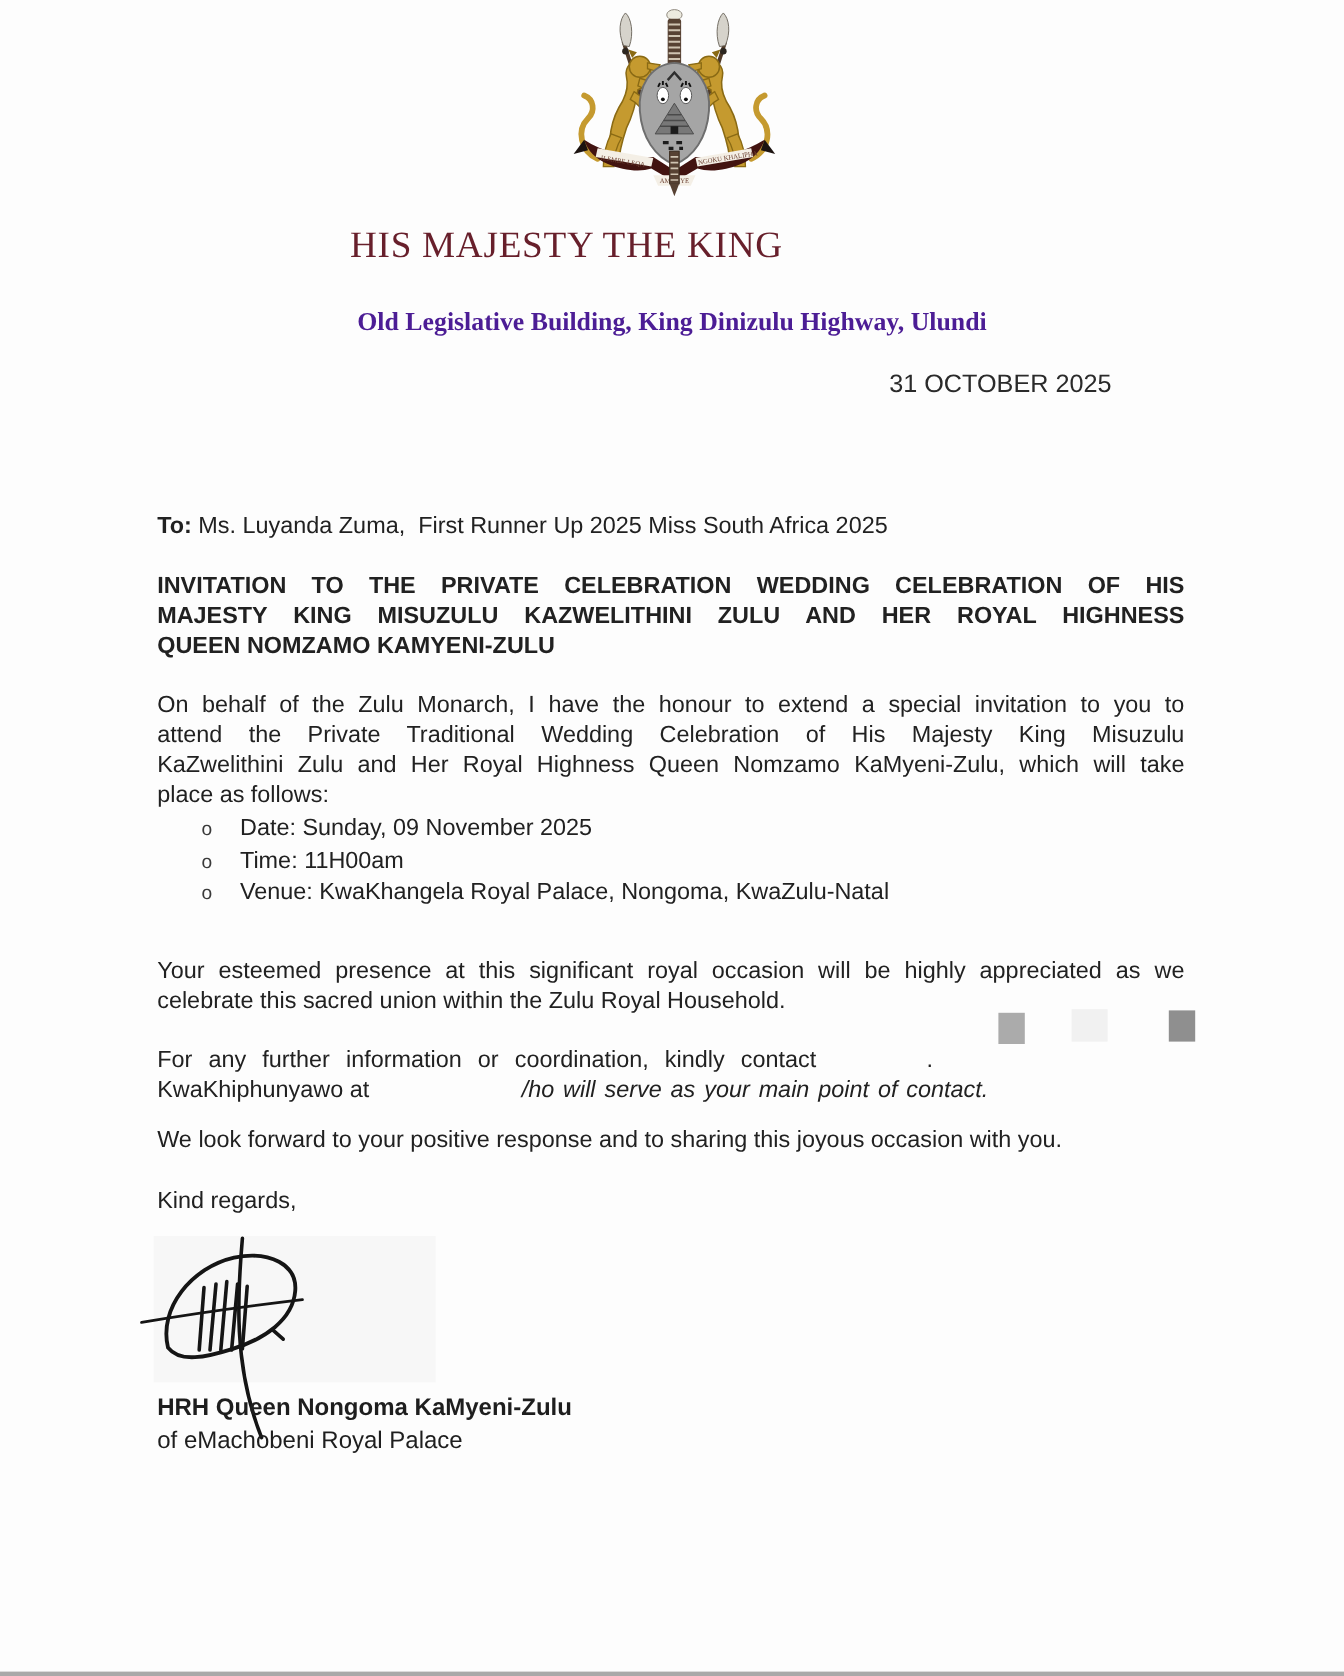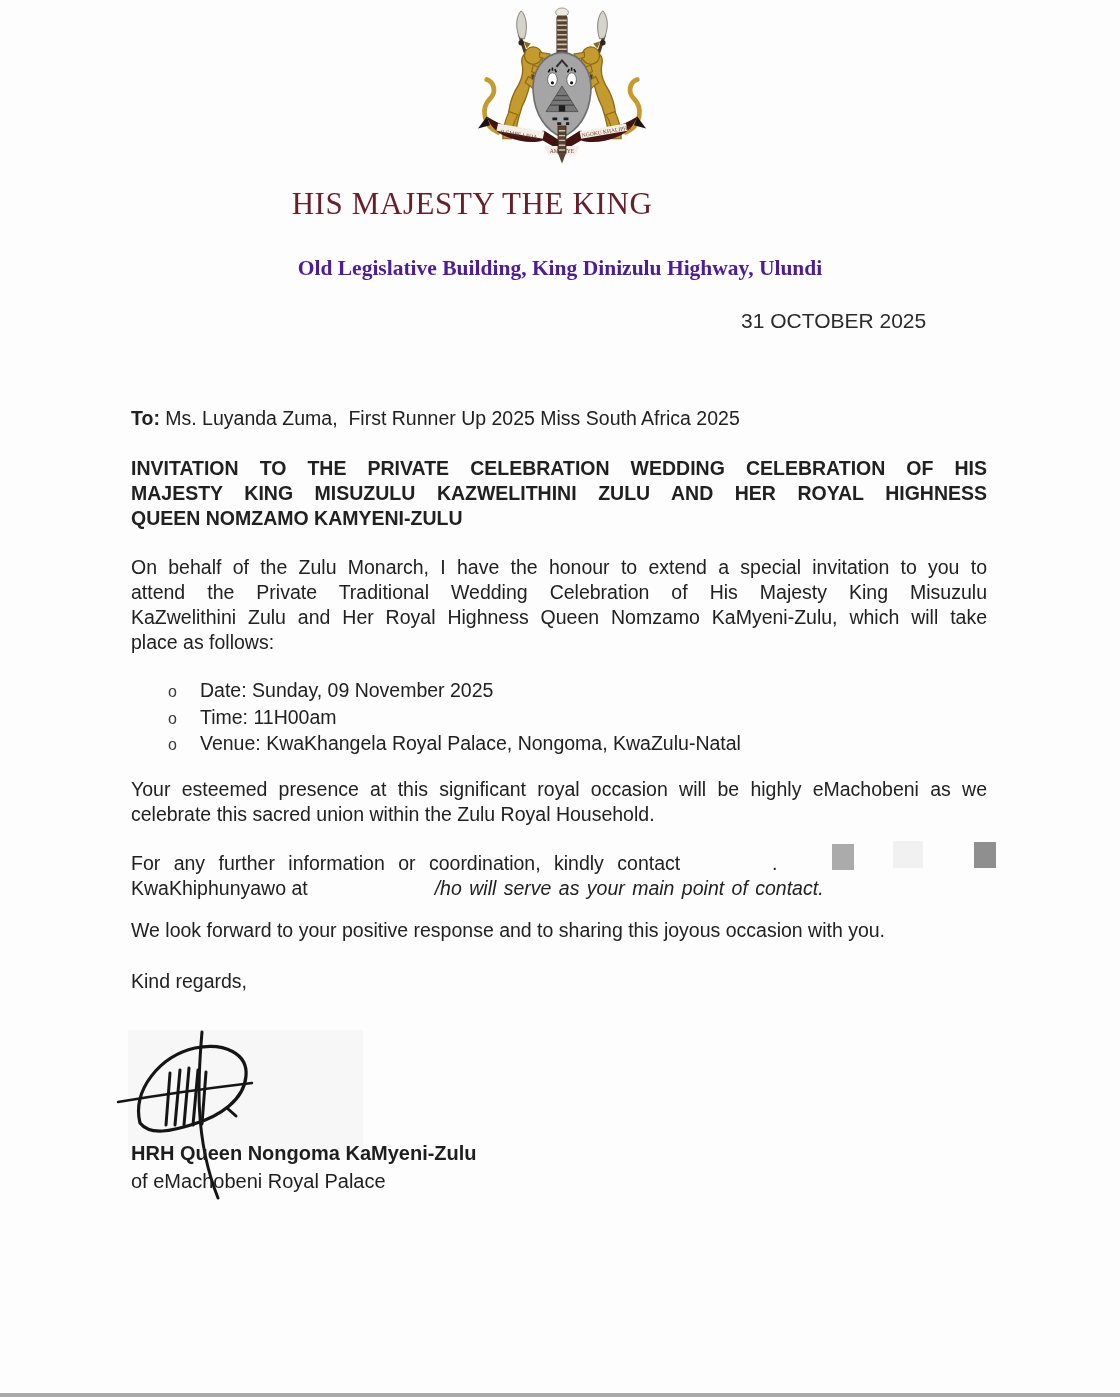--- a/index.html
+++ b/index.html
@@ -13,21 +13,21 @@
   .serif{font-family:"Liberation Serif","DejaVu Serif",serif;}
   .page-title{
     left:0;top:186px;width:944px;text-align:center;
     font-size:31px;font-weight:normal;color:#671f2b;letter-spacing:.6px;
   }
   .page-subtitle{
     left:0;top:240px;width:1120px;text-align:center;
     font-size:21.5px;color:#4c1d95;font-weight:bold;margin-top:16px;
   }
   .date-line{left:741px;top:309px;font-size:21px;color:#2a2a2a;}
-  .block{left:131px;width:856px;}
+  .block{left:131px;width:856px;margin-top:20px;}
   .body-text{font-size:19.5px;line-height:25px;color:#212121;}
   .jl{text-align:justify;text-align-last:justify;}
   .b{font-weight:bold;}
   .to-line{white-space:pre-wrap;}
   ul.bullets{list-style:none;margin:0;padding:0;}
   ul.bullets li{display:flex;align-items:baseline;line-height:24.7px;}
   .blt{margin-left:37px;width:32px;font-size:16px;color:#3a3a3a;flex:0 0 32px;}
   .l1-wrap{position:relative;word-spacing:8px;}
   .l1-period{position:absolute;left:641px;top:0;word-spacing:0;}
   .l2-wrap{display:flex;align-items:flex-end;}
@@ -146,21 +146,21 @@
       <span class="blt">o</span>
       <span>Time: 11H00am</span>
     </li>
     <li>
       <span class="blt">o</span>
       <span>Venue: KwaKhangela Royal Palace, Nongoma, KwaZulu-Natal</span>
     </li>
   </ul>
 
   <div class="abs block body-text" style="top:777px">
-    <div class="jl">Your esteemed presence at this significant royal occasion will be highly eMachobeni as we</div>
+    <div class="jl">Your esteemed presence at this significant royal occasion will be highly appreciated as we</div>
     <div>celebrate this sacred union within the Zulu Royal Household.</div>
   </div>
 
   <div class="abs block body-text" style="top:851px">
     <div class="l1-wrap">
       <span>For any further information or coordination, kindly contact</span>
       <span class="l1-period">.</span>
     </div>
     <div class="l2-wrap">
       <span>KwaKhiphunyawo at</span>

